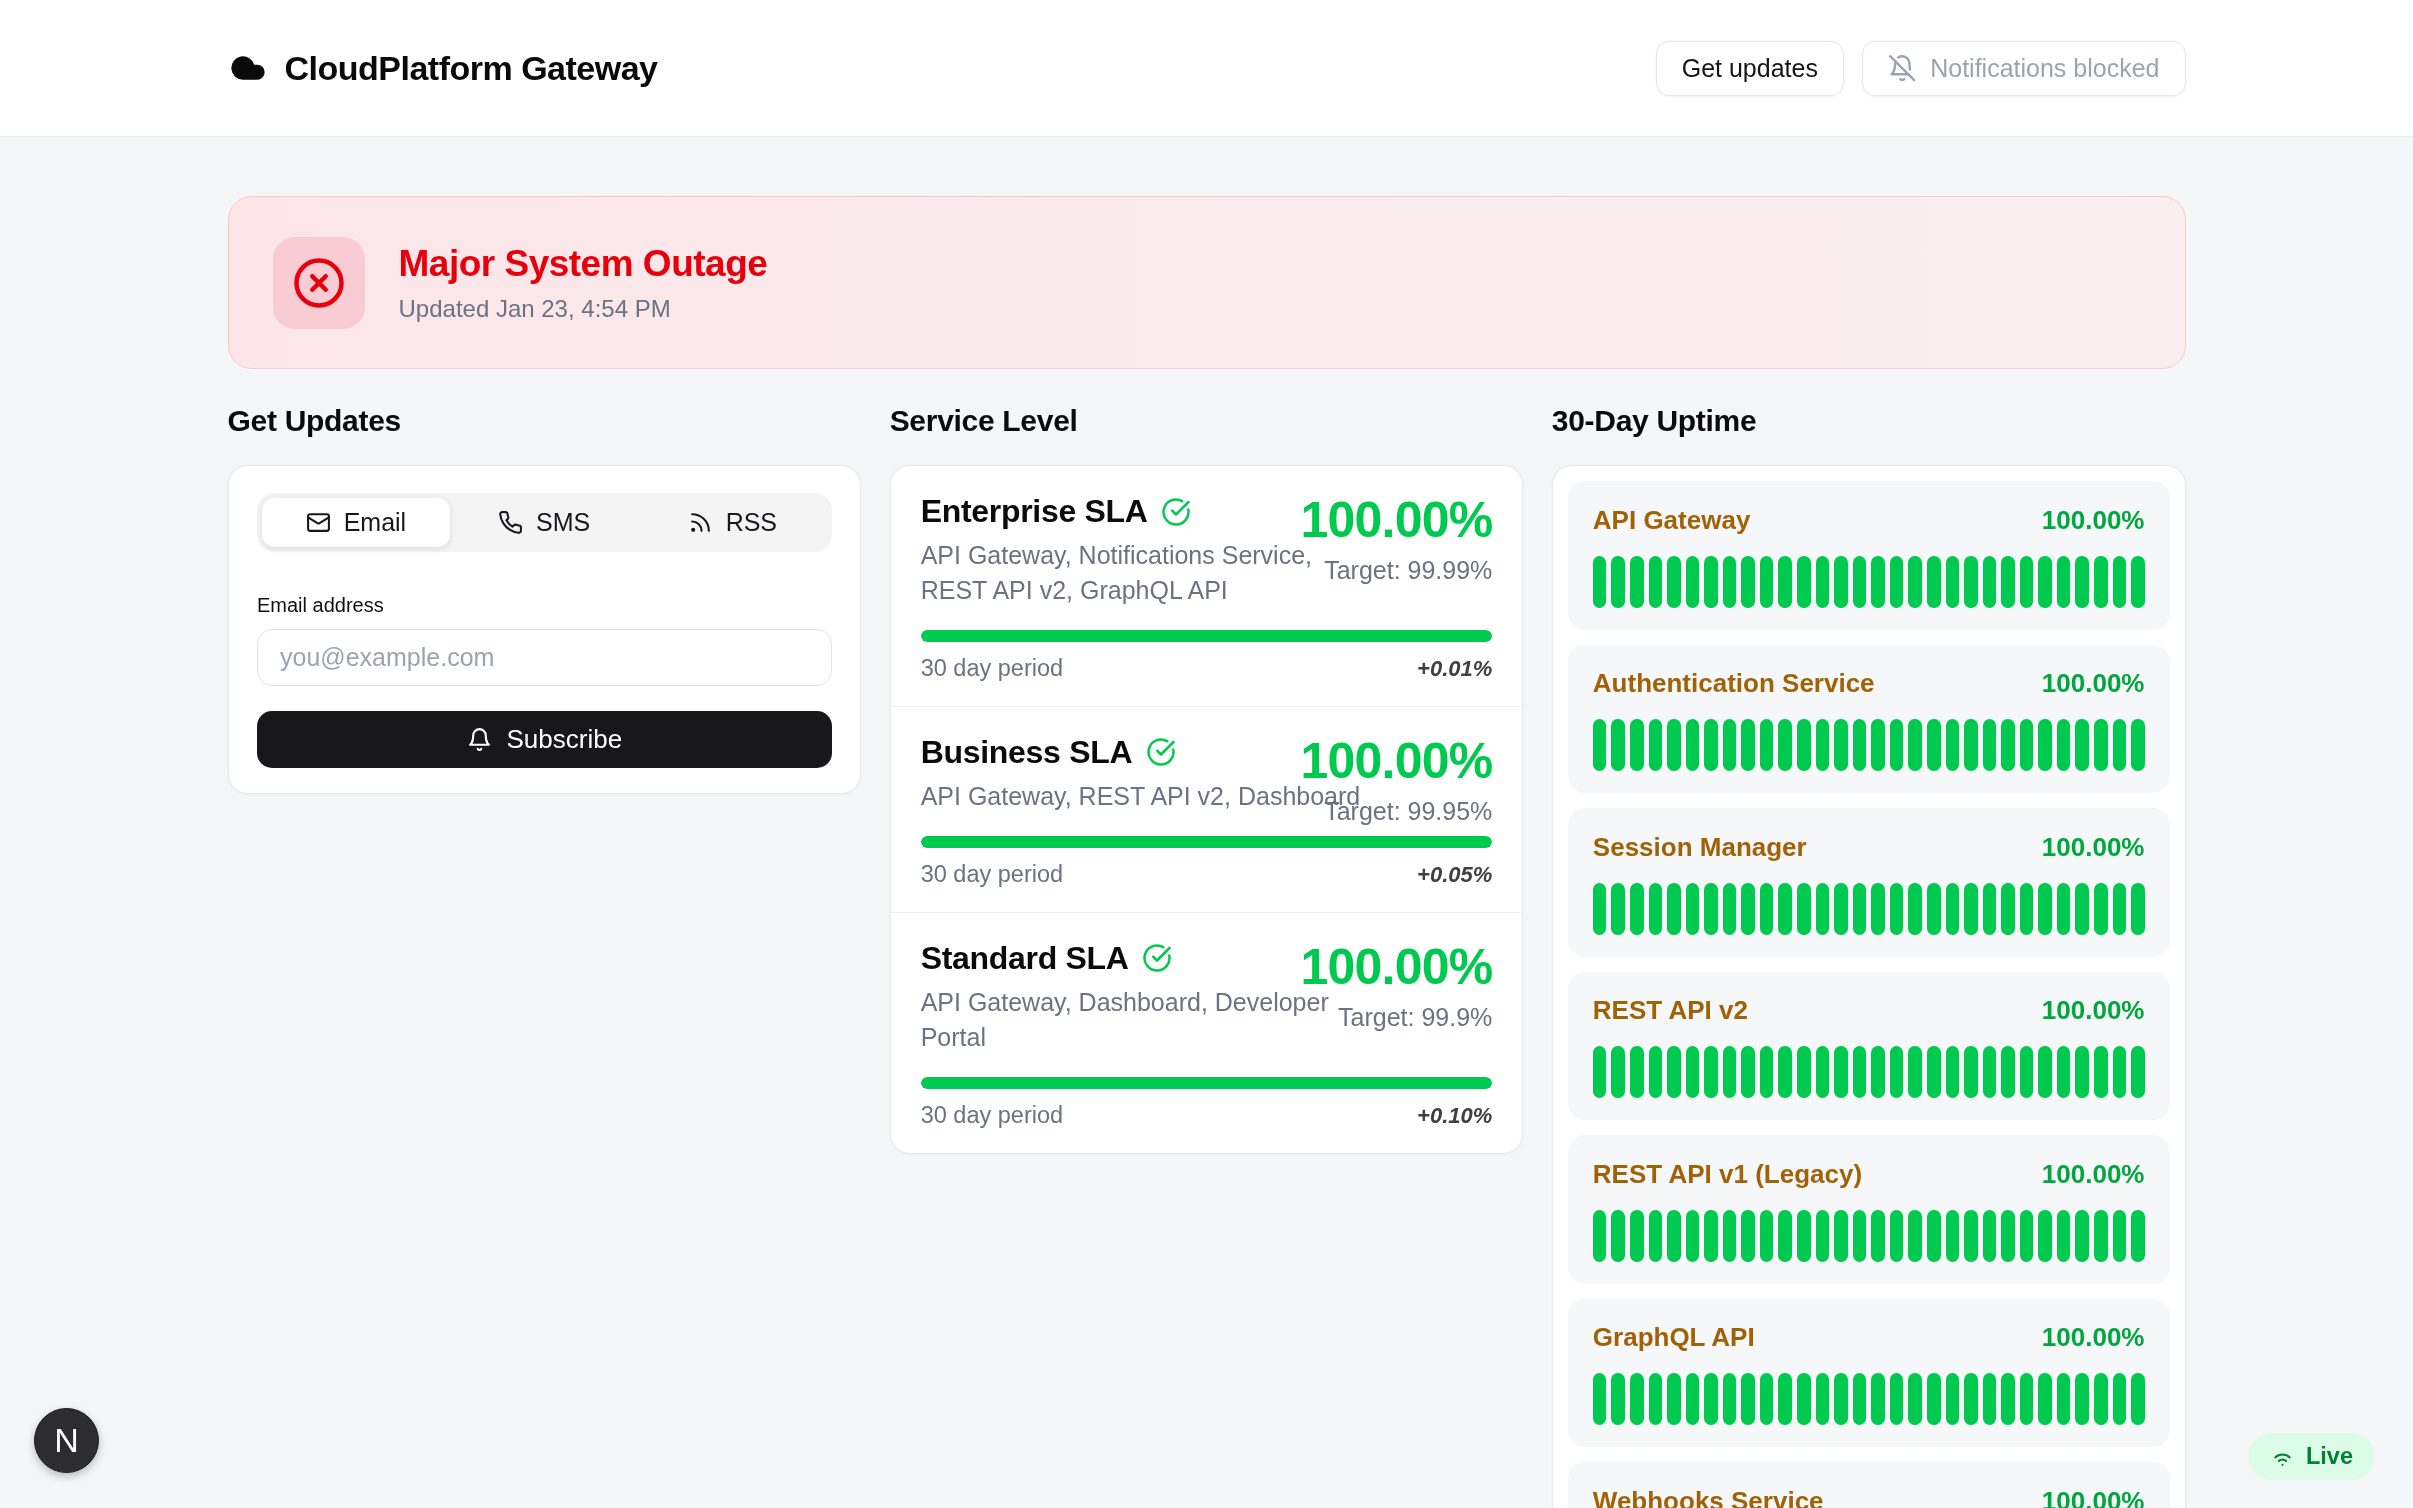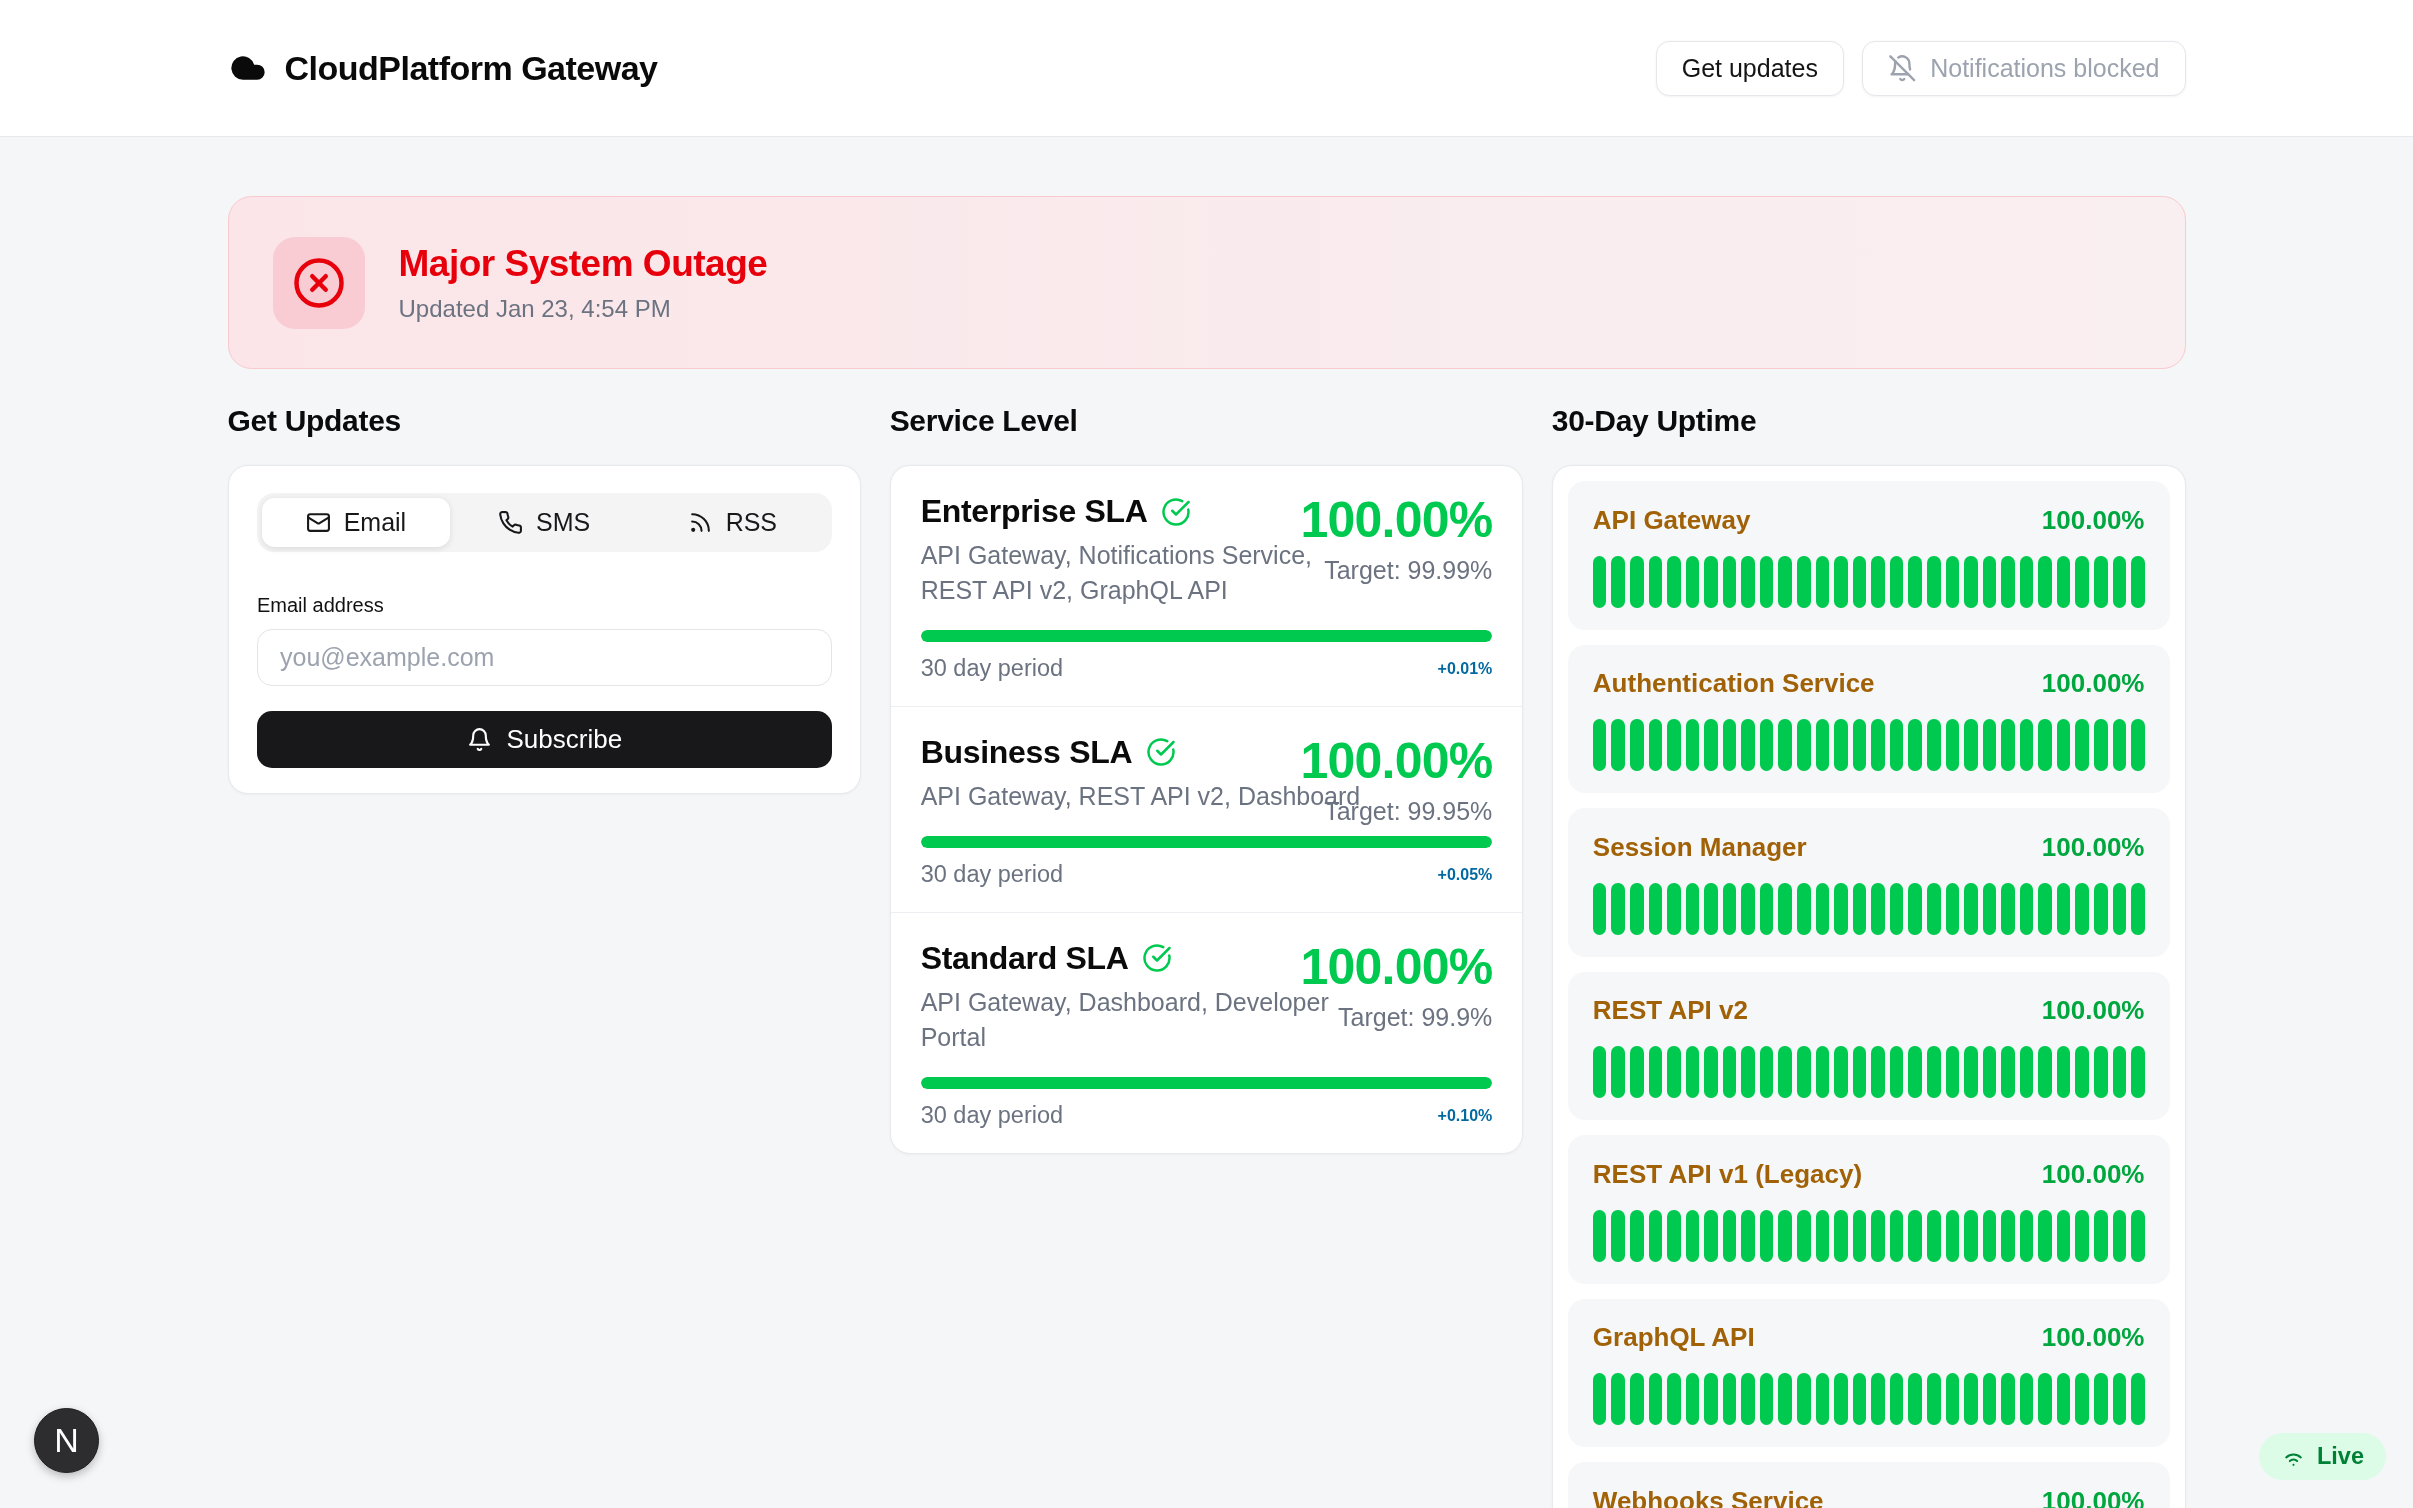--- a/index.html
+++ b/index.html
@@ -92,41 +92,41 @@
   .sla-title-row { display:flex; align-items:center; gap:13.4px; }
   .sla-name { font-size:32px; font-weight:700; letter-spacing:-0.3px; color:#0b0b0c; }
   .sla-desc { margin-top:8.4px; font-size:25px; line-height:35px; color:#6b7280; max-width:444px; }
   .sla-value-block { position:absolute; top:25px; right:30px; text-align:right; }
   .sla-value { font-size:50px; font-weight:700; letter-spacing:-0.8px; color:#00c950; }
   .sla-target { font-size:25px; color:#6b7280; margin-top:6.7px; }
   .sla-bar { margin-top:22px; height:11.7px; border-radius:837px; background:#e8eaee; overflow:hidden; }
   .sla-bar-fill { height:100%; background:#00c950; border-radius:837px; }
   .sla-foot { margin-top:13.4px; display:flex; align-items:center; justify-content:space-between; }
   .sla-period { font-size:23.5px; color:#6b7280; }
-  .sla-delta { font-size:16px; font-weight:600; color:#0369a1; }
+  .sla-delta { font-size:22px; font-weight:600; color:#404040;font-style:italic; }
 
   
   .uptime-card { padding:15px; display:flex; flex-direction:column; gap:15px; }
   .uptime-tile { background:#f6f7f8; border-radius:17px; padding:23.5px 25px 22px; }
   .uptime-head { display:flex; align-items:center; justify-content:space-between; }
   .uptime-name { font-size:26px; font-weight:600; color:#a16207;text-align:right; }
   .uptime-value { font-size:26px; font-weight:600; color:#00a63e; }
   .uptime-bars { margin-top:20px; display:flex; gap:5px; height:52px; }
   .uptime-bar { flex:1; background:#00c950; border-radius:6.7px; }
 
   
   .dev-badge {
     position:fixed; left:34px; bottom:35px; width:65px; height:65px;
     border-radius:50%; background:#2d2d30; border:1.7px solid #1d1d1f;
     color:#fff; font-size:34px; font-weight:400;
     display:flex; align-items:center; justify-content:center; cursor:pointer;
     box-shadow:0 3.4px 8.4px rgba(0,0,0,.25);
   }
   .live-badge {
-    position:fixed; right:27px; bottom:28.5px; height:47px; border-radius:837px;
+    position:fixed; right:38px; bottom:28.5px; height:47px; border-radius:837px;
     background:#dcfce7; color:#008236; padding:0 22px;
     display:flex; align-items:center; gap:11px;
     font-size:23.5px; font-weight:600;
   }
 </style>
 </head>
 <body>
 
 <header class="header">
   <div class="header-inner">

